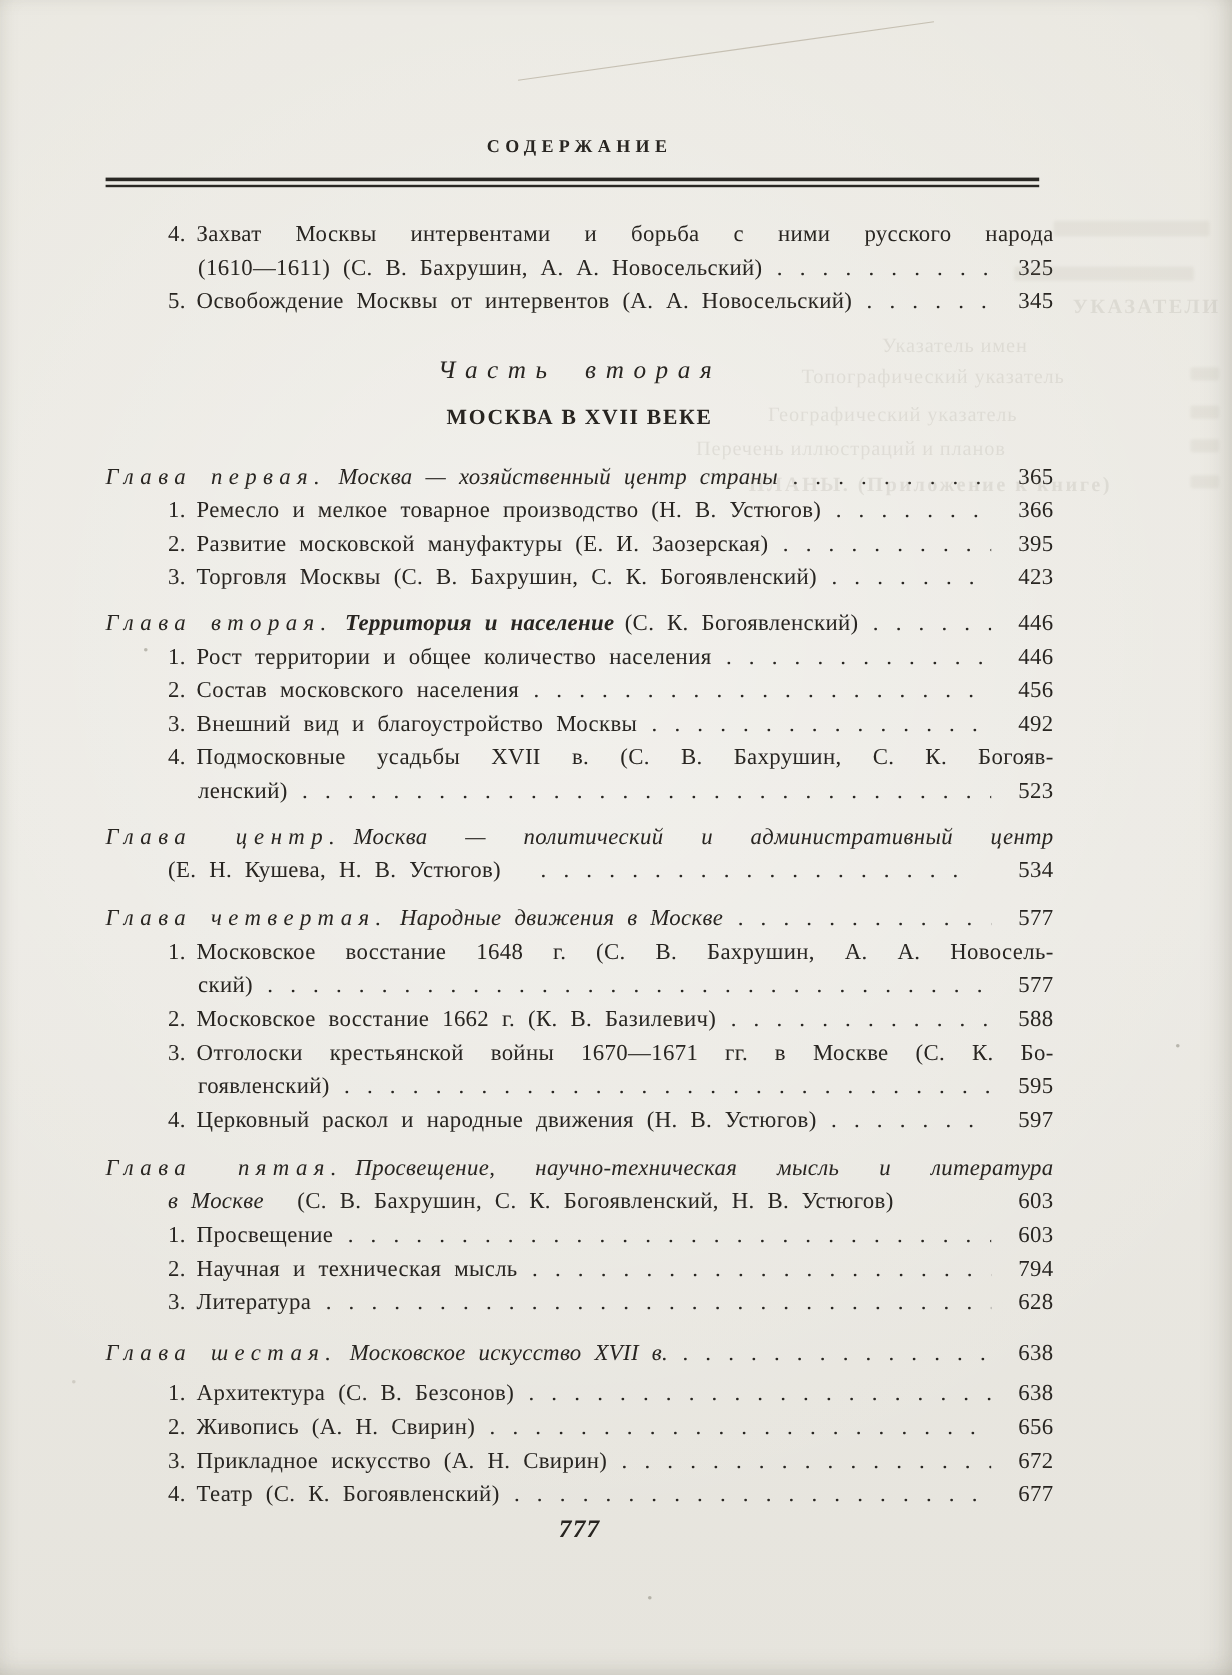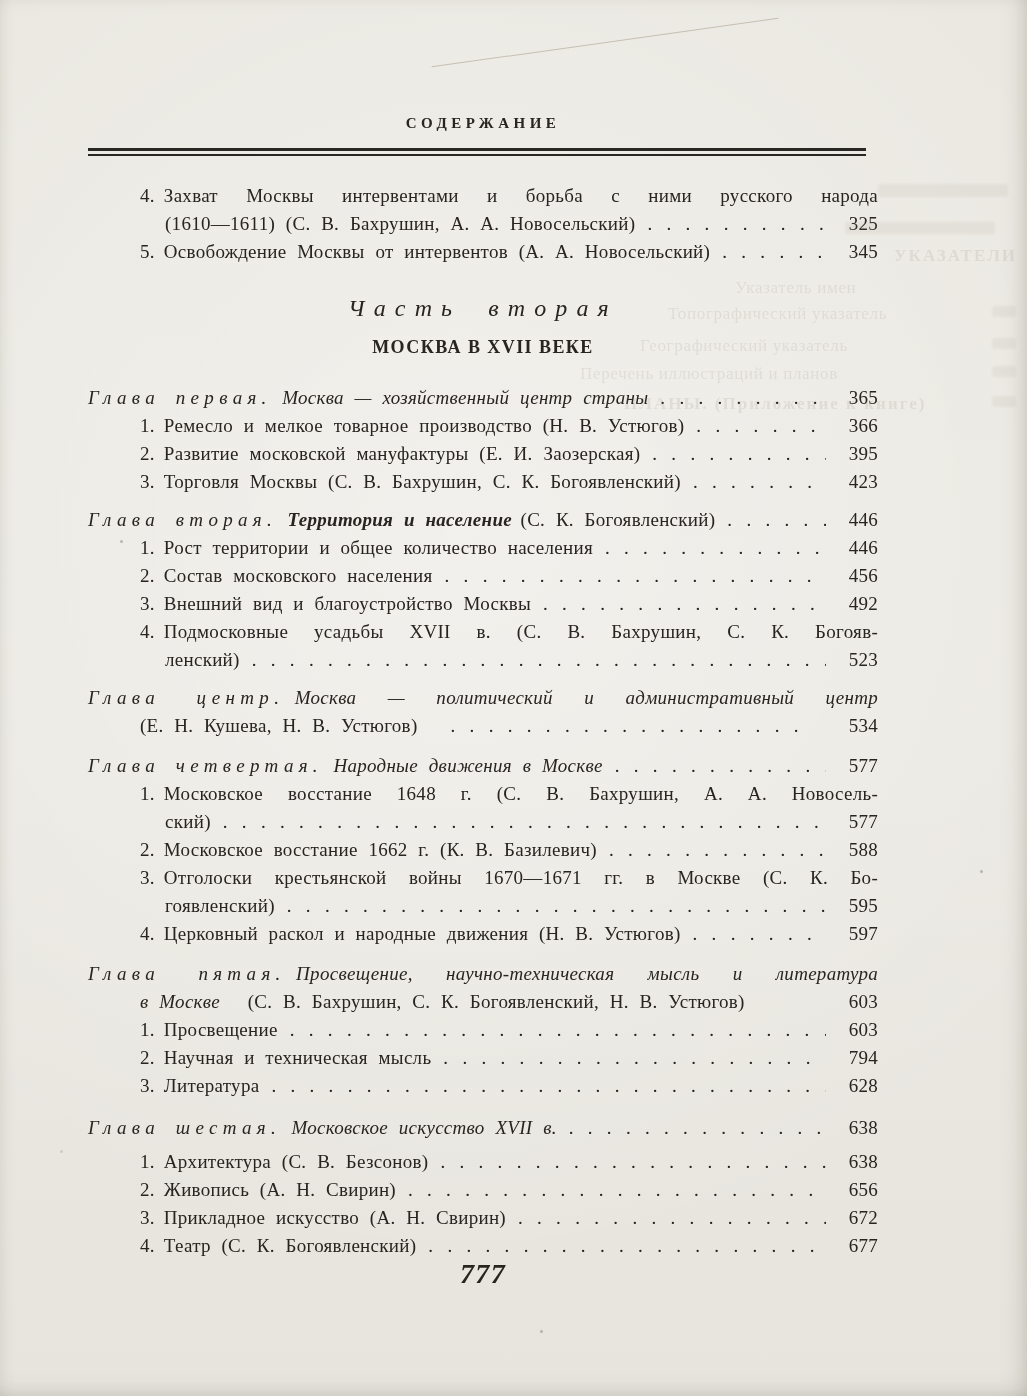--- a/index.html
+++ b/index.html
@@ -69,42 +69,42 @@
   
   .chlabel{font-style:italic;letter-spacing:0.28em;margin-right:0.55em;}
   .chtitle{font-style:italic;}
   .chtitle.bold{font-weight:700;}
   .chsuffix{font-style:normal;margin-left:0.45em;}
   .it{font-style:italic;margin-right:0.35em;}
   
   .part-label{
     margin-top:30px;height:24px;line-height:24px;
     text-align:center;
-    font-style:italic;font-size:24px;
+    font-style:italic;font-size:21px;
     letter-spacing:0.38em;word-spacing:0.5em;
   }
   .part-title{
     margin-top:16px;height:22px;line-height:22px;
     text-align:center;
     font-size:18px;font-weight:700;letter-spacing:0.08em;
   }
   
   .mt-intro{margin-top:26px;}
   .mt-ch1{margin-top:26px;}
   .mt-ch2{margin-top:10px;}
   .mt-ch3{margin-top:10px;}
   .mt-ch4{margin-top:12px;}
   .mt-ch5{margin-top:12px;}
   .mt-ch6{margin-top:14px;}
   .gap6{height:6px;}
   
   .folio{
     margin-top:2px;
     text-align:center;
-    font-style:italic;font-weight:700;font-size:28px;
+    font-style:italic;font-weight:700;font-size:21px;
     height:24px;line-height:24px;
     letter-spacing:0.05em;
   }
   
   .ghost{
     position:absolute;
     color:#8f8a7d;
     opacity:0.16;
     filter:blur(0.6px);
     font-size:17px;

